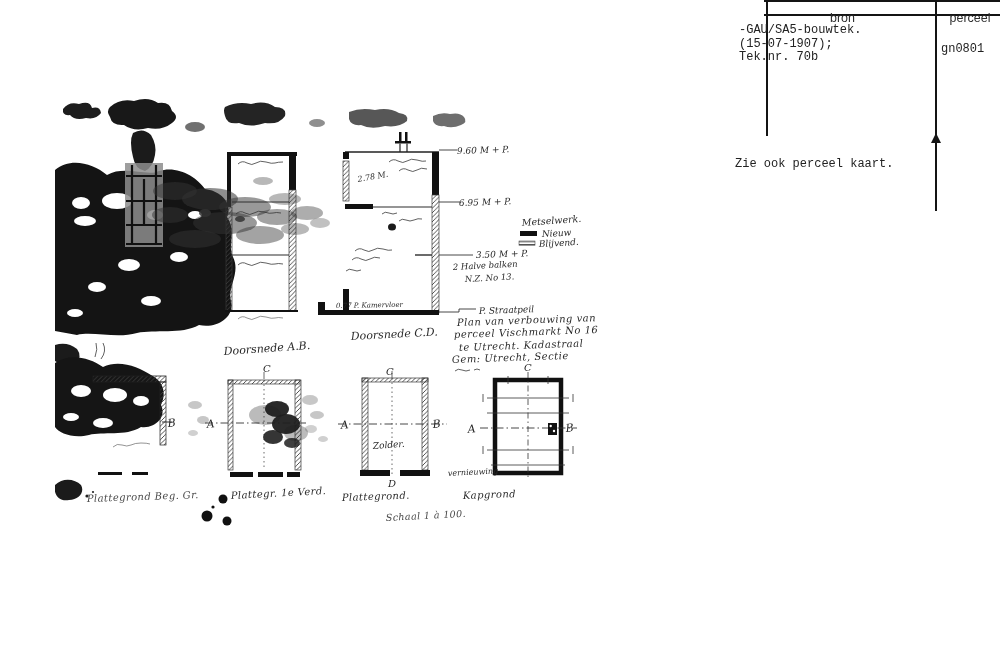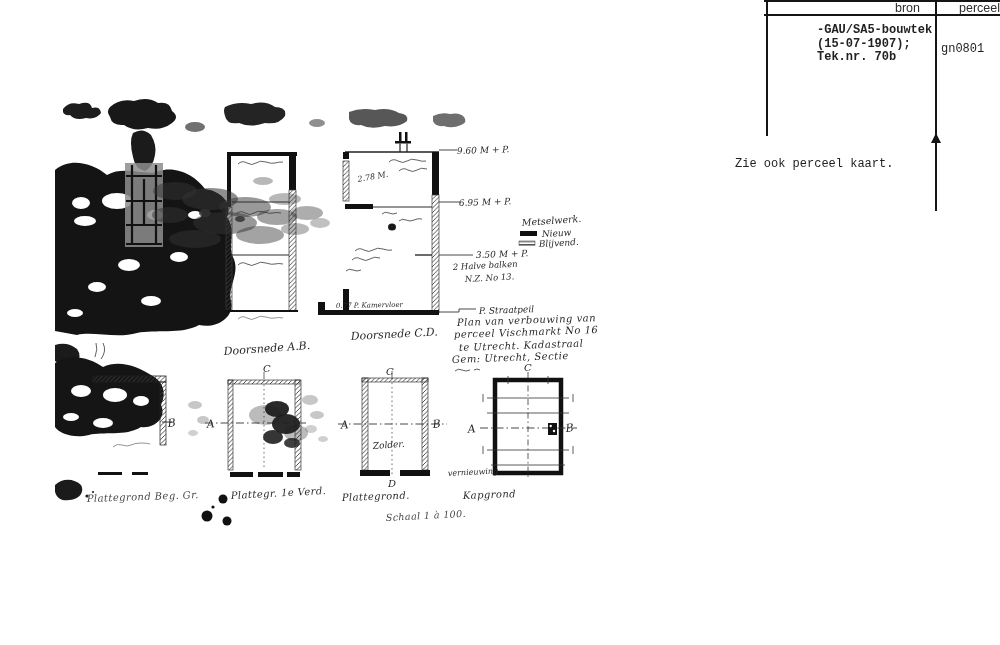--- a/index.html
+++ b/index.html
@@ -7,24 +7,24 @@
     width:1000px;height:645px;position:relative;overflow:hidden;
     background:#ffffff;font-family:"Liberation Mono",monospace;color:#1e1e1e;
   }
   .mono{font-family:"Liberation Mono",monospace;font-size:12px;line-height:13.5px;color:#222;}
   .desc{position:absolute;left:29px;top:8px;font-size:12px;line-height:13.5px;color:#1a1a1a;white-space:pre;}
   .desc .u{text-decoration:underline;text-underline-offset:2px;}
   .desc-l2{margin-left:6px;}
   .hline{position:absolute;height:2px;background:#141414;}
   .vline{position:absolute;width:2px;background:#141414;}
   .colhead{
-    position:absolute;top:1px;text-align:right;
+    position:absolute;top:11px;text-align:center;
     font-family:"Liberation Sans",sans-serif;font-size:12.5px;color:#2d2d2d;
   }
-  .bronlines{position:absolute;left:817px;top:24px;font-weight:bold;}
+  .bronlines{position:absolute;left:739px;top:24px;}
   .arrow-up{
     position:absolute;left:931px;top:133px;width:0;height:0;
     border-left:5px solid transparent;border-right:5px solid transparent;
     border-bottom:10px solid #151515;
   }
   svg text{font-family:"DejaVu Serif",serif;font-style:italic;}
   .hw{fill:#2a2a2a;}
   .hwf{fill:#4a4a4a;}
   .sq{stroke:#383838;stroke-width:0.8;fill:none;}
   .sqf{stroke:#666;stroke-width:0.7;fill:none;}

